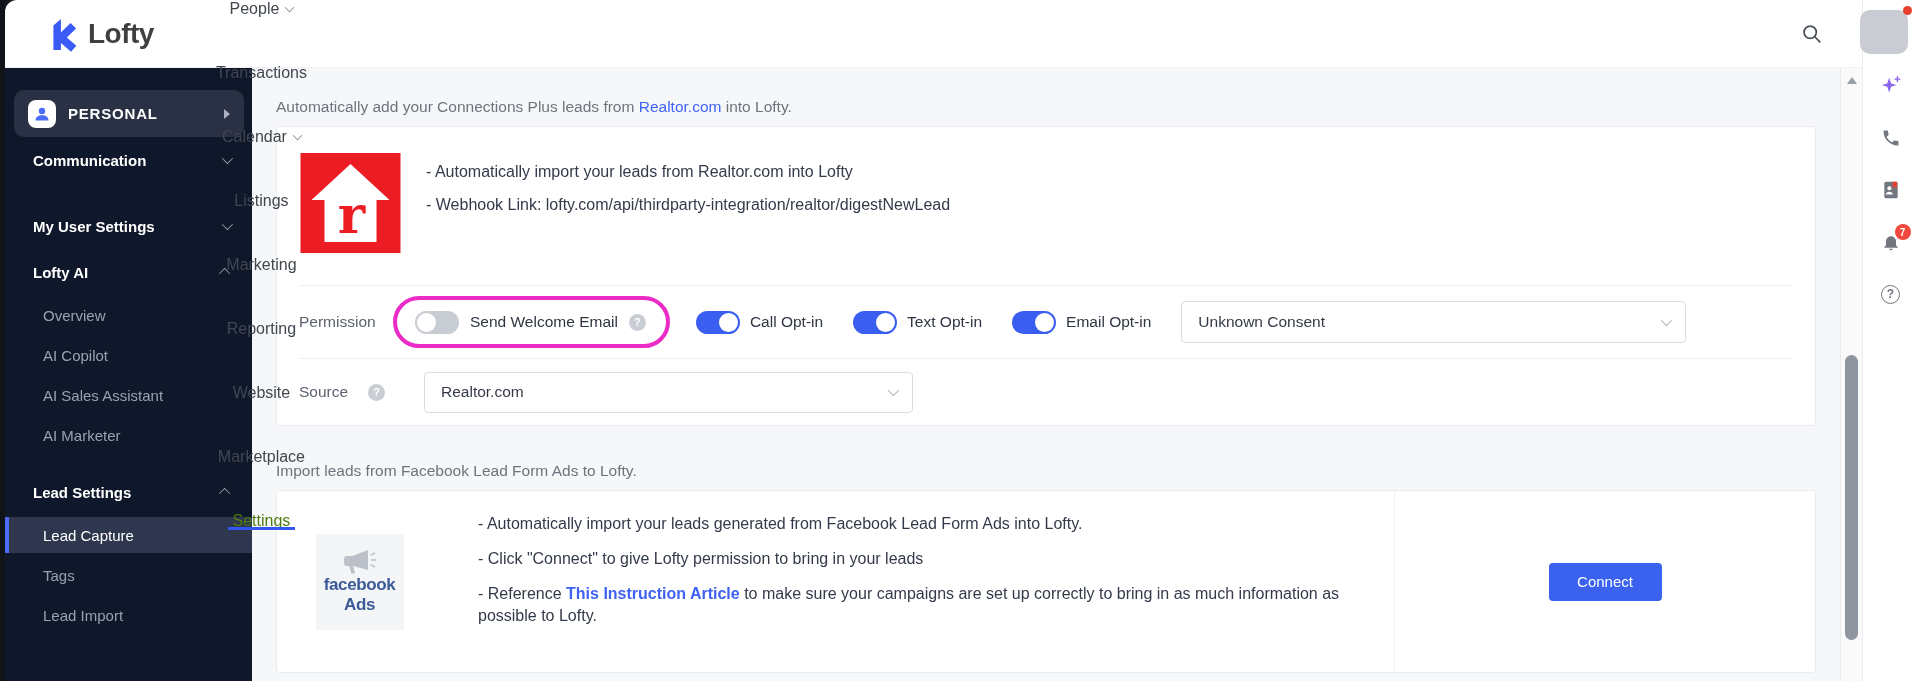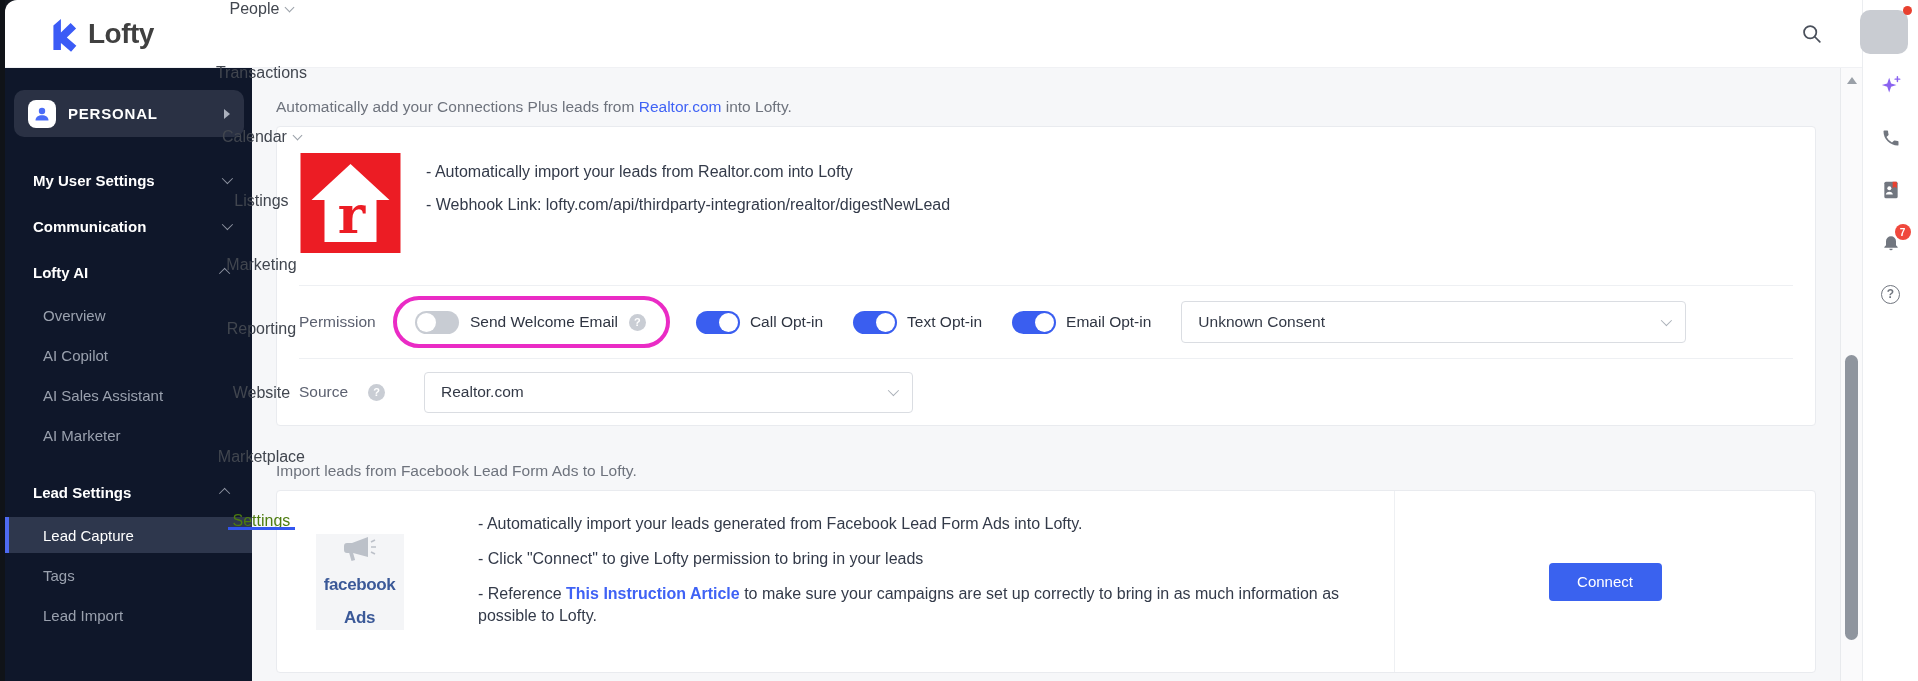--- a/index.html
+++ b/index.html
@@ -75,21 +75,21 @@
             justify-content: space-between; padding: 0 16px; font-size: 15.5px; color: #333946; cursor: pointer; }
   .consent-select { margin-left: 30px; width: 505px; height: 42px; }
   .source-row { display: flex; align-items: center; height: 66px; }
   .source-label { width: 125px; display: flex; align-items: center; gap: 20px; }
   .source-select { width: 489px; height: 41px; }
   .sel-cv { width: 8px; height: 8px; border-right: 1.6px solid #aab0b8; border-bottom: 1.6px solid #aab0b8; transform: rotate(45deg) translateY(-2px); }
 
   .card2 { display: flex; height: 183px; margin-top: 10px; }
   .fb-left { width: 165px; flex: none; display: flex; align-items: center; justify-content: center; }
   .fb-logo { width: 88px; height: 96px; background: #f4f5f7; display: flex; flex-direction: column;
-             align-items: center; justify-content: center; gap: 14px; }
+             align-items: center; justify-content: center; gap: 1px; }
   .fb-word { color: #3b5998; font-size: 17px; font-weight: bold; letter-spacing: -0.4px; line-height: 1.1; }
   .fb-bullets { flex: 1; padding: 22px 40px 0 36px; font-size: 16px; color: #333a49; }
   .fb-line { line-height: 22px; margin-bottom: 13px; }
   .fb-link { color: #3f62f5; font-weight: bold; cursor: pointer; }
   .fb-divider { width: 1px; background: #eef0f3; flex: none; }
   .fb-right { width: 420px; flex: none; display: flex; align-items: center; justify-content: center; }
   .connect-btn { width: 113px; height: 38px; background: #3a62ef; color: #fff; border: none; border-radius: 4px;
                  font-size: 15px; font-family: "Liberation Sans", sans-serif; cursor: pointer; }
 
   
@@ -167,26 +167,26 @@
       <span class="ws-icon">
         <svg width="16" height="16" viewBox="0 0 16 16">
             <circle cx="8" cy="5" r="3.2" fill="#4a6cf7"></circle>
             <path d="M1.5 14.5c0-3.3 2.9-5.2 6.5-5.2s6.5 1.9 6.5 5.2z" fill="#4a6cf7"></path>
           </svg>
       </span>
       <span class="ws-label">PERSONAL</span>
       <span class="ws-arrow"></span>
     </div>
 
+    <div class="side-section">
+      <span>Communication</span>
+        <span class="s-cv down"></span>
+    </div>
     <div class="side-section first">
       <span>My User Settings</span>
-        <span class="s-cv down"></span>
-    </div>
-    <div class="side-section">
-      <span>Communication</span>
         <span class="s-cv down"></span>
     </div>
     <div class="side-section">
       <span>Lofty AI</span>
         <span class="s-cv up"></span>
     </div>
     <div class="side-sub">
         <span>Overview</span>
       </div>
     <div class="side-sub">

